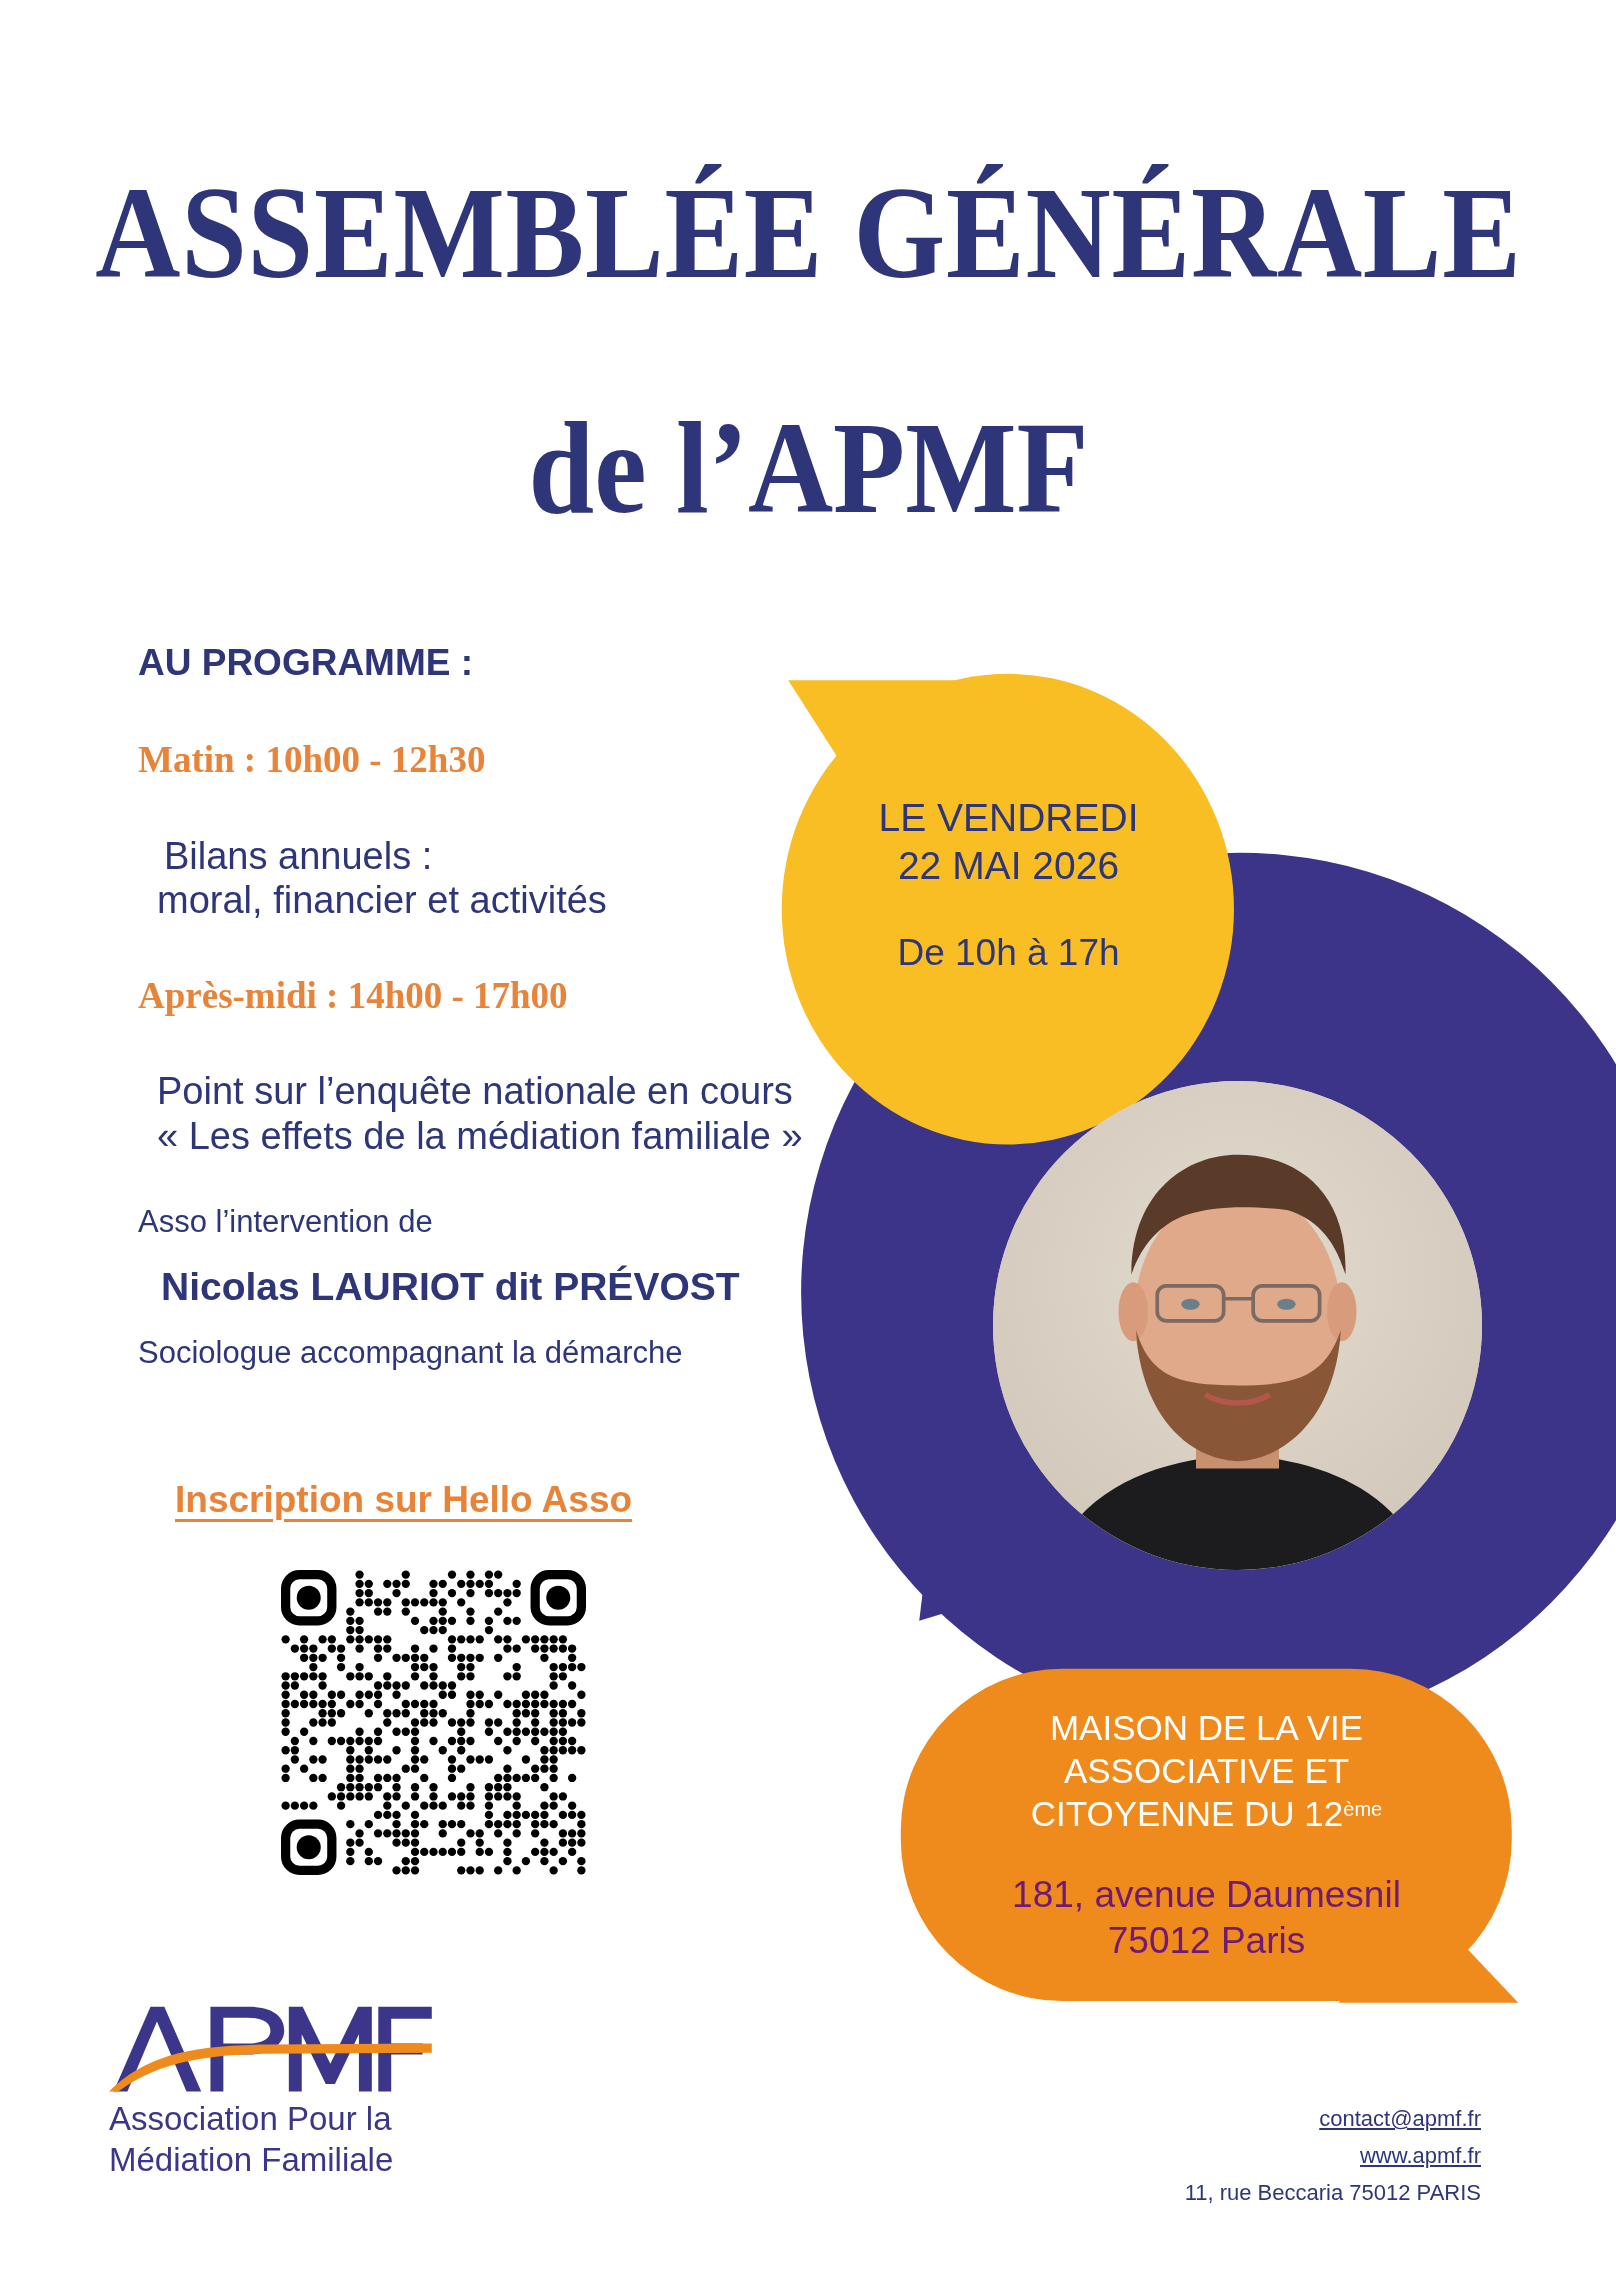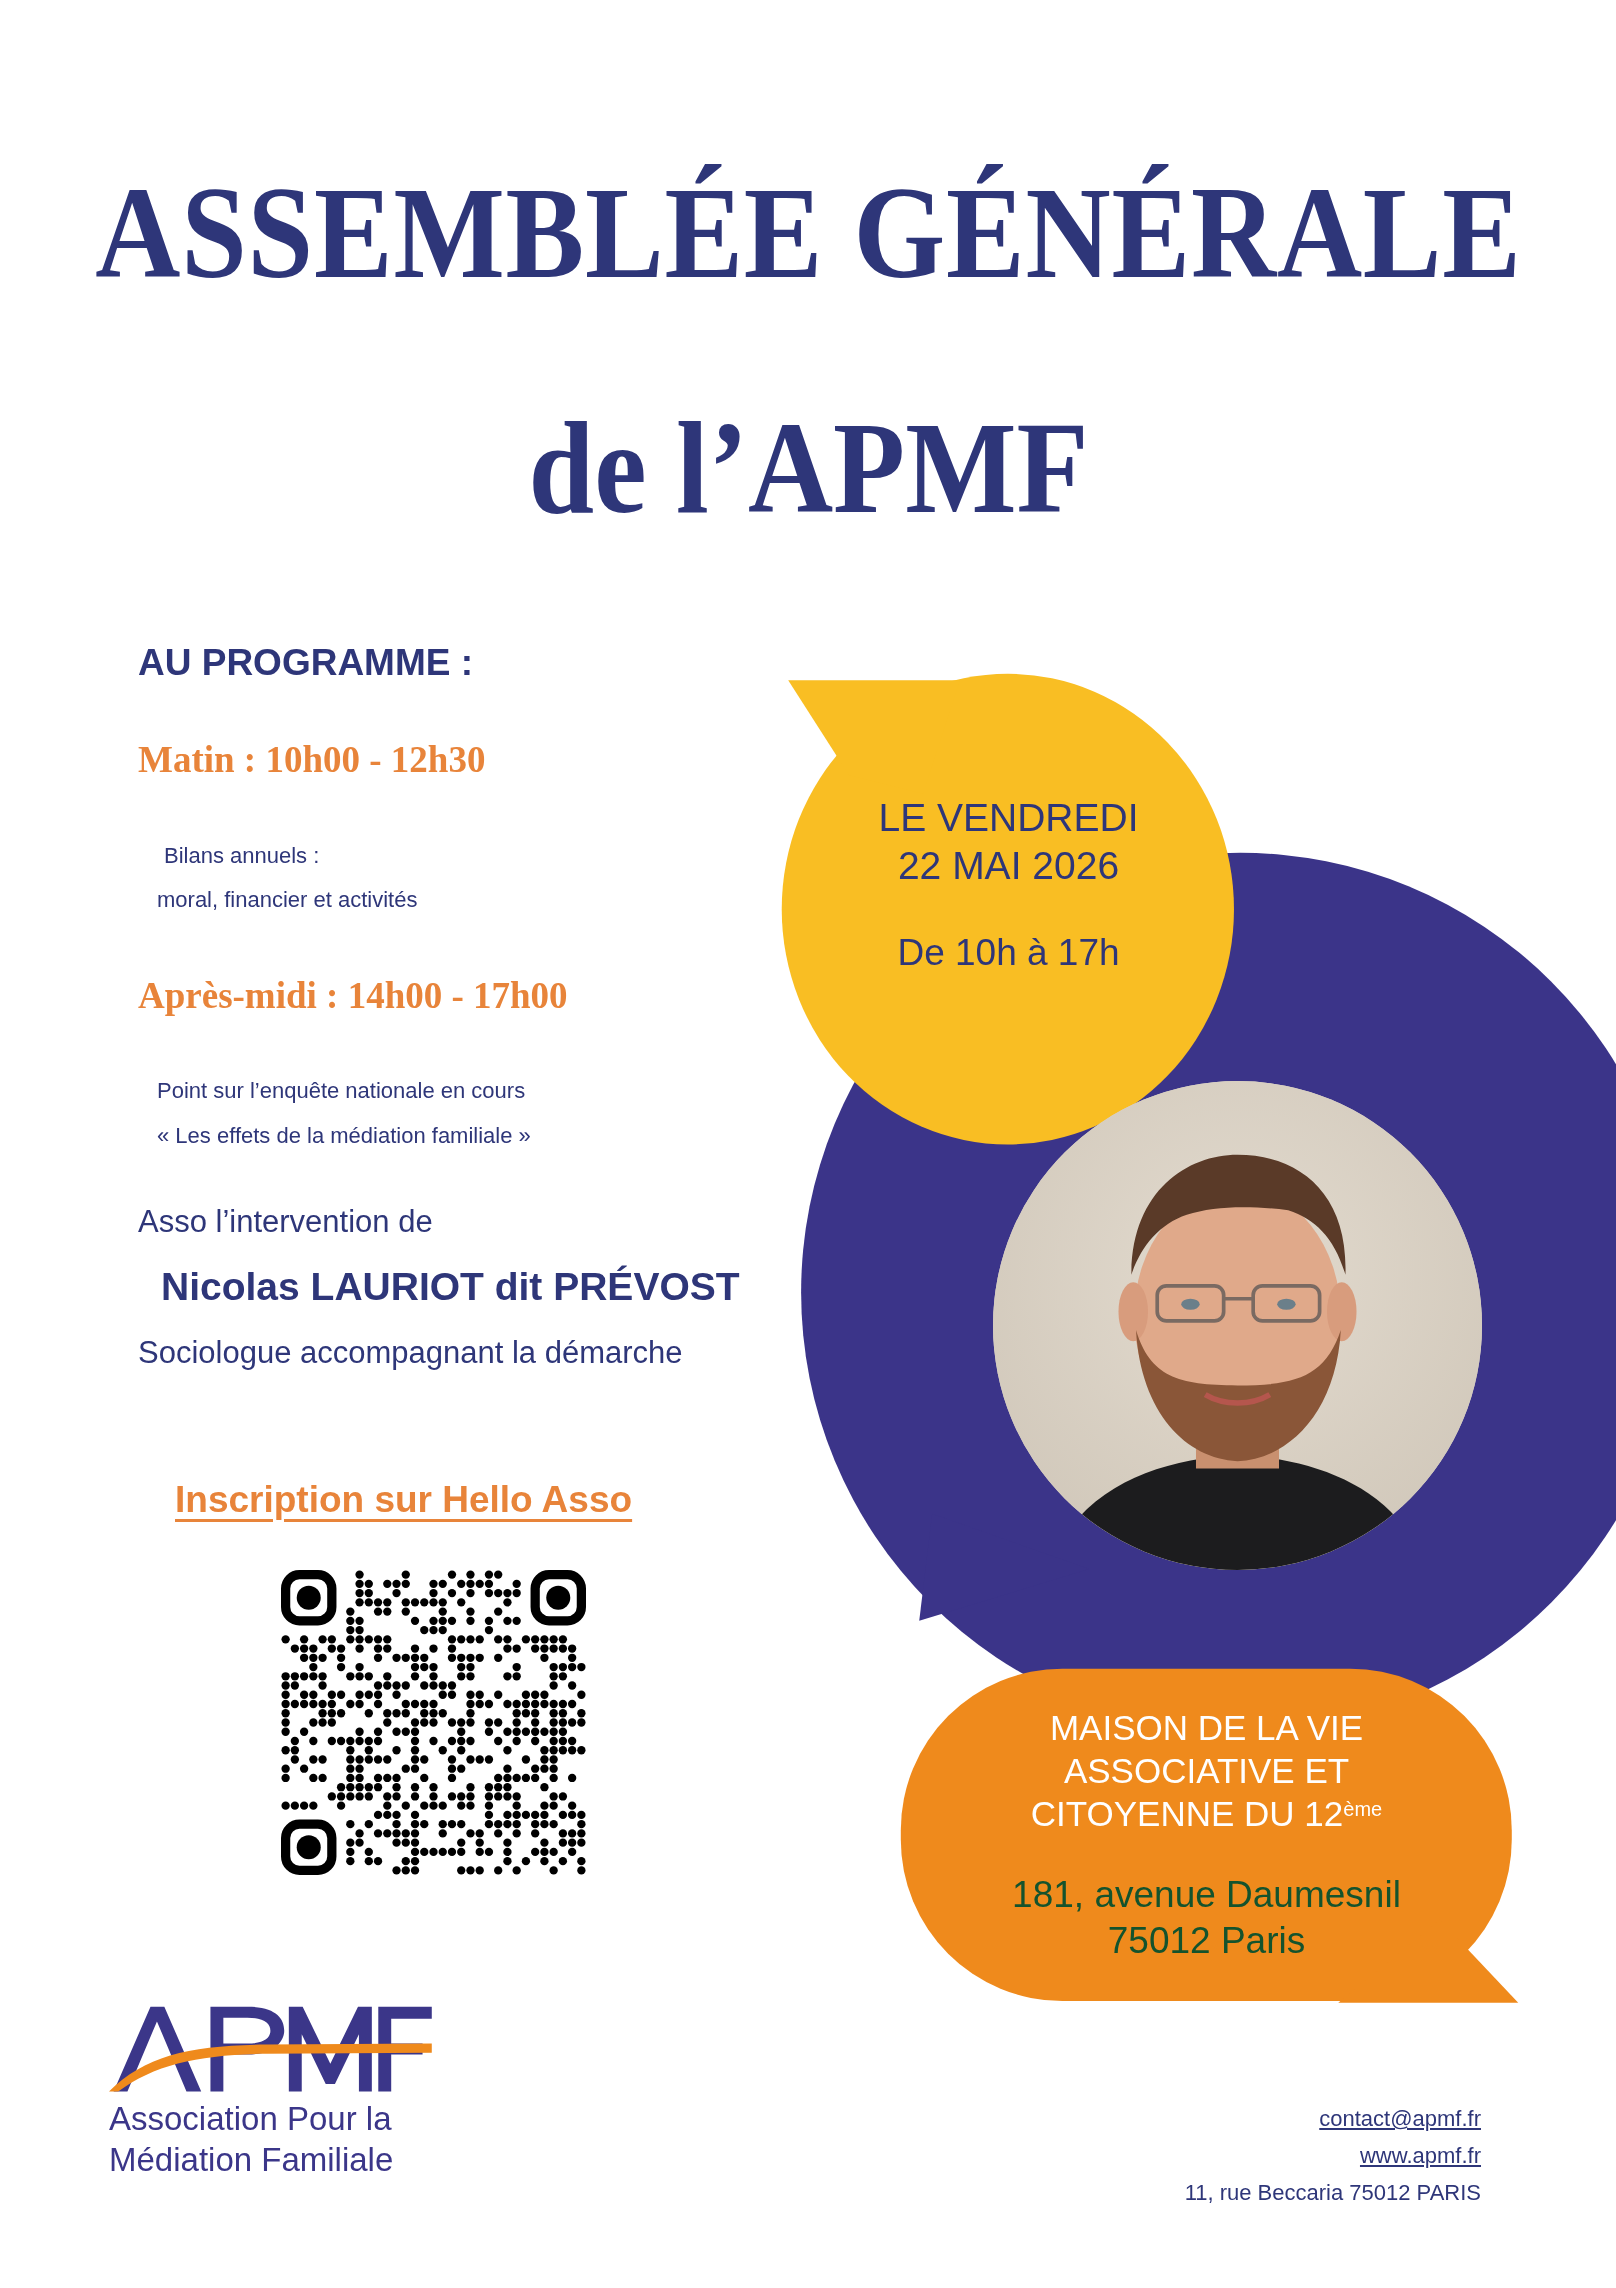--- a/index.html
+++ b/index.html
@@ -9,31 +9,31 @@
     font-family:"Liberation Serif", serif; font-weight:bold; color:#2e3679;
     transform:scaleX(0.9); transform-origin:center;
   }
   #title1 { top:164px; font-size:131px; line-height:138px; letter-spacing:0.9px; }
   #title2 { top:399px; font-size:131px; line-height:138px; }
   .navy { color:#2e3679; }
   .orange { color:#e8843a; }
   .txt { position:absolute; white-space:nowrap; }
   .h-prog { left:138px; top:642px; font-size:37px; font-weight:bold; }
   .h-time { font-size:37px; font-weight:bold;font-family:Liberation Serif, serif; }
-  .body36 { font-size:22px; line-height:44px; }
+  .body36 { font-size:38px; line-height:44px; }
   .body34 { font-size:31px; }
   .name { font-size:39px; }
   .link-insc { left:175px; top:1479px; font-size:37px; font-weight:bold; color:#e8843a; text-decoration:underline; text-decoration-thickness:2.8px; text-underline-offset:7.4px; }
   svg.shapes { position:absolute; left:0; top:0; }
   .bubble-text { position:absolute; text-align:center; white-space:nowrap; }
   .date-l1, .date-l2 { font-size:39px; font-weight:normal; color:#2e3679; line-height:48px; }
   .date-hours { font-size:37px; color:#2e3679; }
   .venue { font-size:35px; font-weight:normal; color:#ffffff; line-height:43px; }
   .venue sup { font-size:20px; vertical-align:top; position:relative; top:-3.7px; }
-  .addr { font-size:37px; color:#14532d; line-height:46px; }
+  .addr { font-size:37px; color:#701a75; line-height:46px; }
   .photo { position:absolute; left:993px; top:1081px; width:489px; height:489px; border-radius:50%; overflow:hidden; background:#d9d2c6; }
   .qr { position:absolute; left:281px; top:1570px; width:305px; height:305px; }
   .logo { position:absolute; left:109px; top:1999px; width:332px; height:185px; }
   .logo-sub { position:absolute; left:109px; top:2098px; font-size:33px; line-height:41px; color:#3b3689; white-space:nowrap; }
   .contact { position:absolute; right:136px; text-align:right; font-size:22px; color:#2e3679; white-space:nowrap; }
   .contact a { color:#2e3679; text-decoration:underline; }
 </style>
 </head>
 <body>
 

